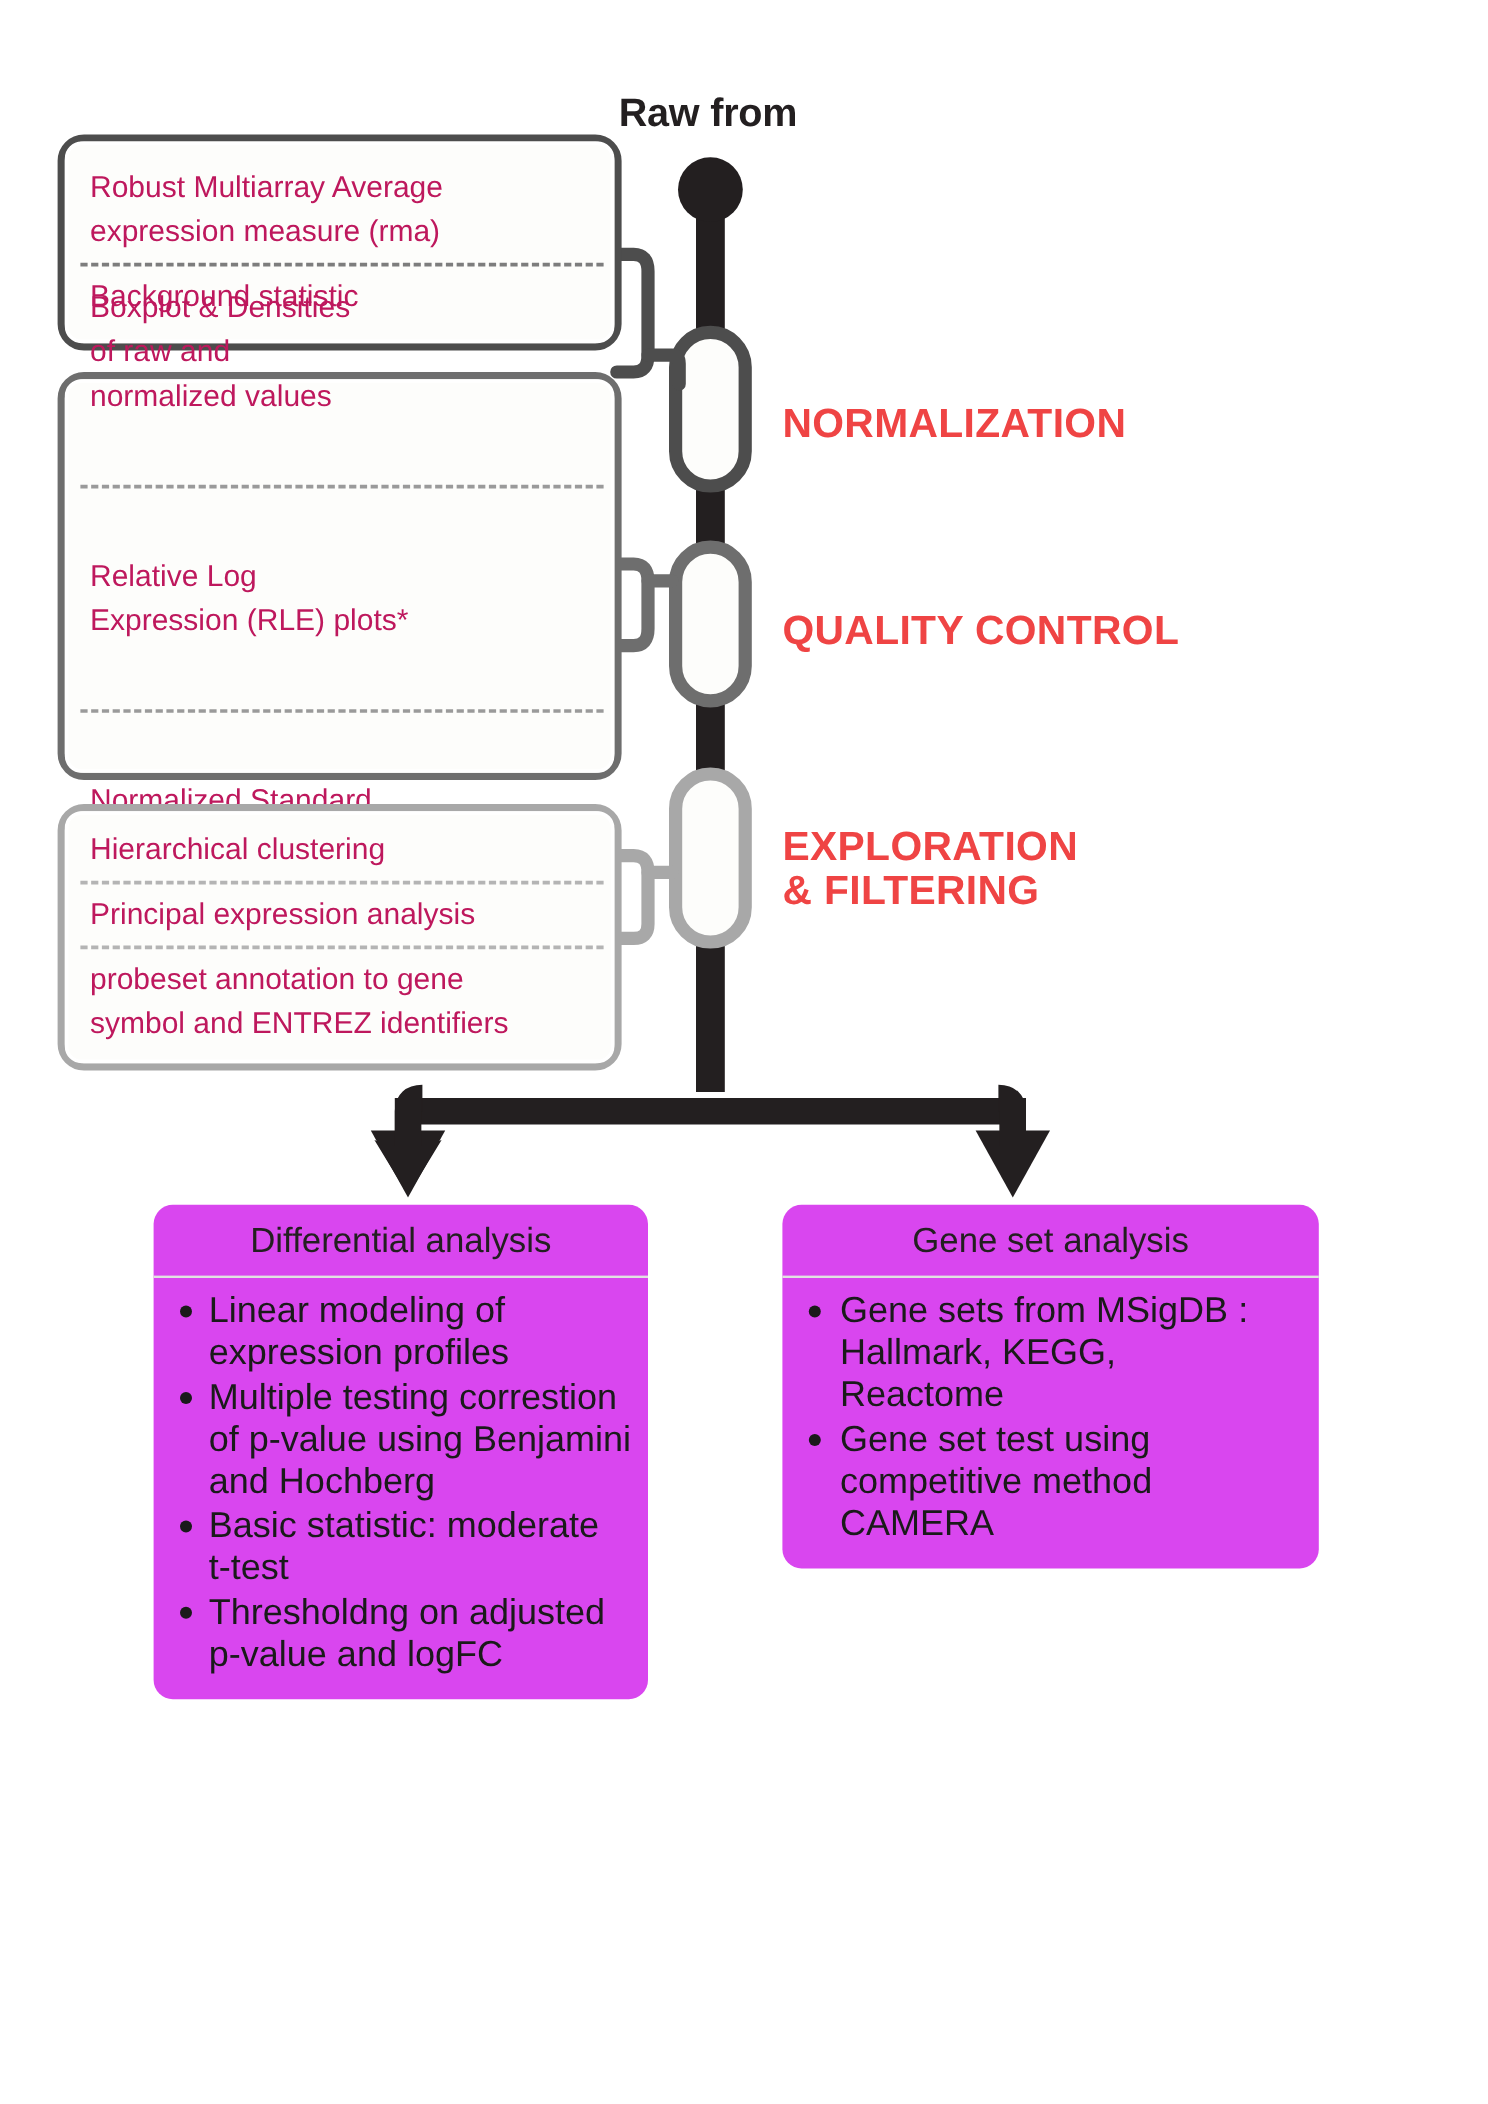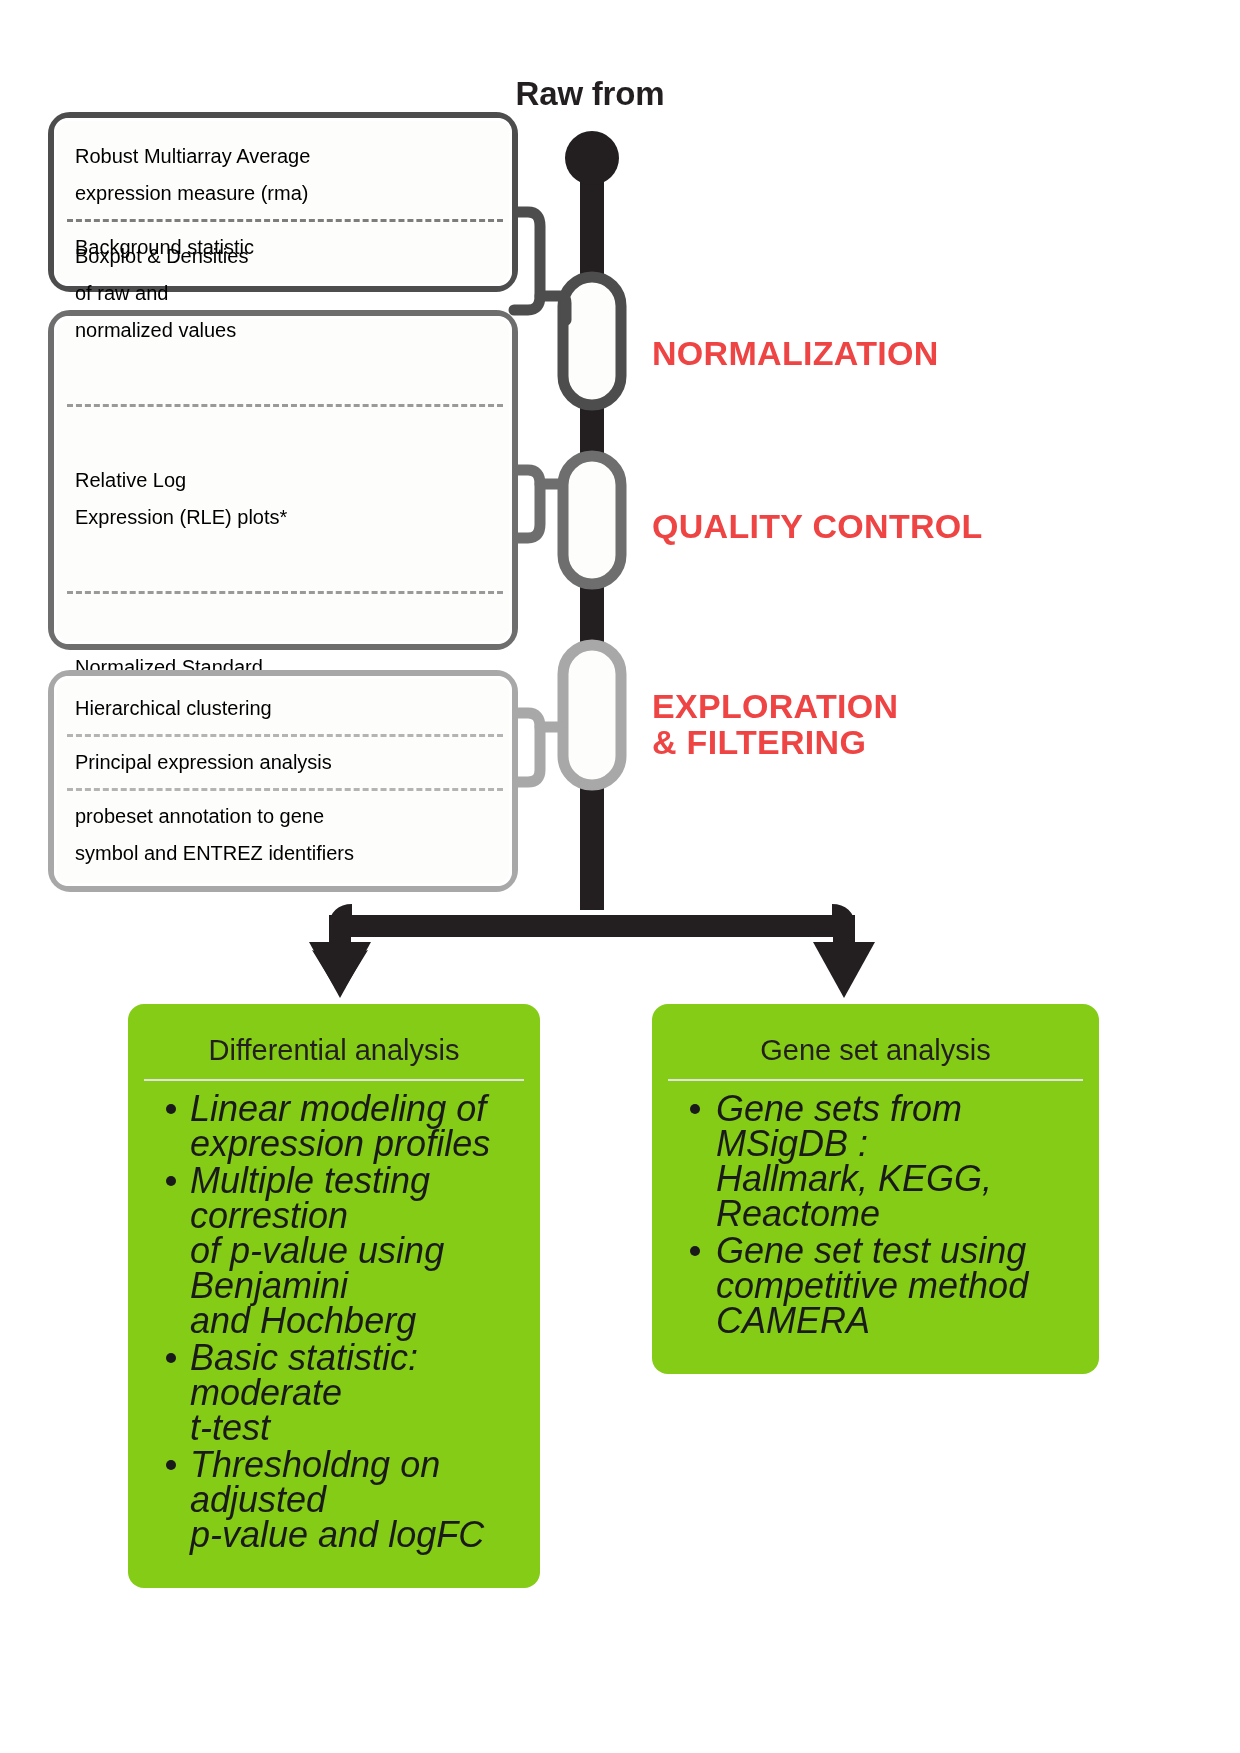--- a/index.html
+++ b/index.html
@@ -46,23 +46,23 @@
     left: 0; top: 0; right: 0; bottom: 0;
     box-sizing: border-box;
     border-radius: 14px;
     background: #fdfdfb;
     padding: 6px 0 6px 0;
     display: flex;
     flex-direction: column;
     justify-content: center;
   }
   .stage-item {
-    font-size: 20px;
+    font-size: 25px;
     line-height: 37px;
-    color: #000000;
+    color: #be185d;
     padding: 7px 12px 7px 18px;
     white-space: pre-line;
   }
   .divider {
     height: 0;
     margin: 0 6px 0 10px;
     border-top: 3px dashed #9a9a9a;
   }
 
   .box-norm {
@@ -97,45 +97,44 @@
     white-space: pre-line;
   }
   .label-norm { left: 652px; top: 335px; }
   .label-qc   { left: 652px; top: 508px; }
   .label-exp  { left: 652px; top: 688px; }
 
   
   .result-card {
     position: absolute;
     box-sizing: border-box;
-    background: #84cc16;
+    background: #d946ef;
     border-radius: 16px;
-    padding: 16px;
+    padding: 0;
   }
   .card-title {
     text-align: center;
     font-size: 29px;
     color: #231f20;
     padding: 14px 10px 12px 10px;
     border-bottom: 2px solid #e2e2e2;
   }
   .card-list {
     list-style: none;
     margin: 0;
     padding: 10px 14px 18px 18px;
   }
   .card-list li {
     position: relative;
-    font-size: 36px;
+    font-size: 30px;
     line-height: 35px;
     color: #1a1a1a;
     padding-left: 28px;
     margin-bottom: 2px;
     white-space: pre-line;
-    font-style: italic;
   }
   .card-list li .bullet {
     position: absolute;
     left: 4px;
     top: 13px;
     width: 10px;
     height: 10px;
     border-radius: 50%;
     background: #1a1a1a;
   }

